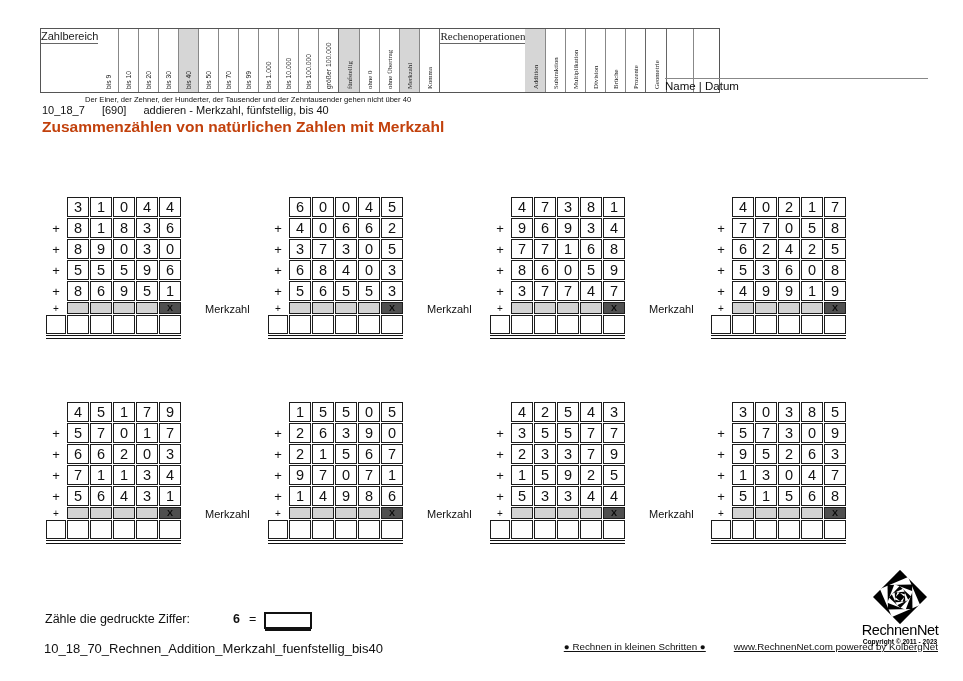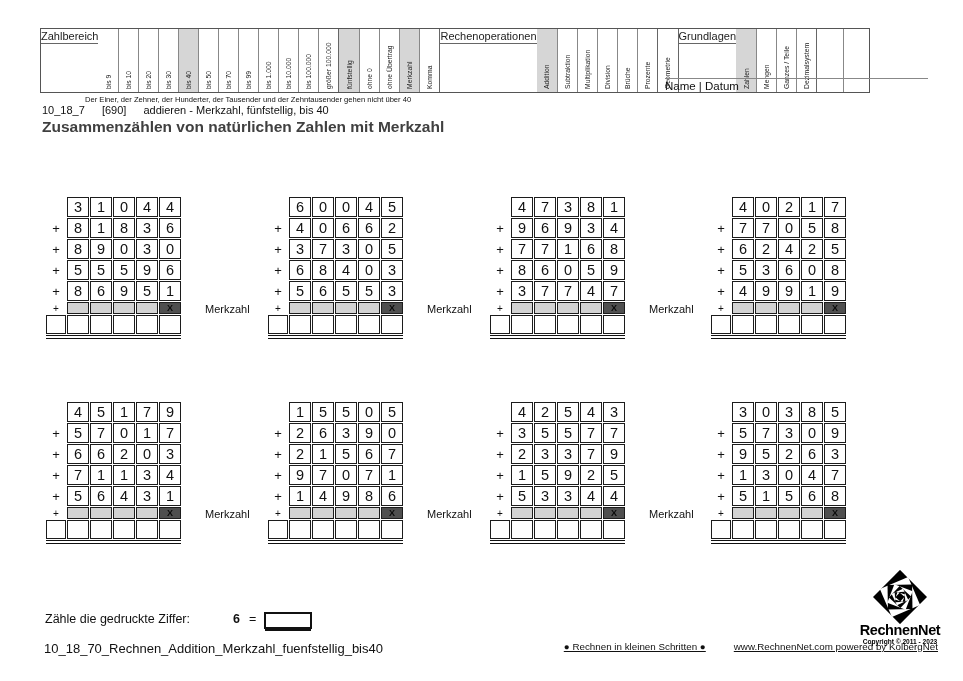--- a/index.html
+++ b/index.html
@@ -6,42 +6,42 @@
   body{
     position:relative;width:963px;height:681px;overflow:hidden;
     font-family:"Liberation Sans", sans-serif;color:#111;
   }
   
   #category-table{
     position:absolute;left:40px;top:28px;height:65px;
     display:flex;border:1px solid #555;box-sizing:border-box;background:#fff;
   }
   .seg{display:flex;flex-direction:row;}
-  .seg + .seg{border-left:1px solid #666;}
+  .seg + .seg{border-left:1px solid #666;font-family:Liberation Serif, serif;}
   .seg-header{
     height:14px;border-bottom:1px solid #666;font-size:11px;line-height:14px;
     text-align:center;color:#222;white-space:nowrap;overflow:hidden;
   }
   .seg-cols{display:flex;flex:1;}
   .col{
     width:20px;display:flex;justify-content:center;box-sizing:border-box;
     background:#fff;
   }
   .col + .col{border-left:1px solid #888;}
   .col.hl{background:#d6d6d6;}
   .col.wide{width:26px;}
   .col span{
     display:block;writing-mode:vertical-rl;transform:rotate(180deg);
     font-size:6.8px;color:#222;padding:3px 0;white-space:nowrap;
   }
   
   #note{position:absolute;left:41px;top:95px;font-size:7.6px;color:#111;padding-left:44px;}
   #codeline{position:absolute;left:42px;top:104px;font-size:11px;color:#111;}
   #codeline .sp{margin-right:14px;}
-  #pagetitle{position:absolute;left:42px;top:118px;font-size:15.5px;font-weight:bold;color:#404040;}
+  #pagetitle{position:absolute;left:42px;top:118px;font-size:15.5px;font-weight:bold;color:#c2410c;}
   #namedate-line{position:absolute;left:665px;top:78px;width:263px;border-top:1px solid #888;}
   #namedate{position:absolute;left:665px;top:80px;width:263px;text-align:left;font-size:11.5px;color:#111;}
   
   .problem{position:absolute;width:215px;}
   .prow{display:flex;gap:1px;margin-bottom:1px;}
   .sign{
     width:20px;height:20px;display:flex;align-items:center;justify-content:center;
     font-size:13px;color:#111;box-sizing:border-box;
   }
   .cell{
@@ -68,21 +68,21 @@
     width:44px;height:13px;border:2px solid #111;margin-left:8px;background:#fff;
     box-shadow:0 3px 0 -1px #111;
   }
   
   #footer-left{position:absolute;left:44px;top:641px;font-size:13px;color:#111;}
   #footer-right{position:absolute;left:0;top:641px;width:938px;text-align:right;font-size:9.8px;color:#111;text-decoration:underline;}
   #footer-right .gap{display:inline-block;width:28px;}
   
   #logo{position:absolute;left:848px;top:570px;width:104px;text-align:center;}
   #logo svg{display:block;margin:0 auto;}
-  #logo .logo-name{font-size:14.5px;font-weight:bold;letter-spacing:-0.4px;color:#000;margin-top:-2px;}
+  #logo .logo-name{font-size:14.5px;font-weight:normal;letter-spacing:-0.4px;color:#000;margin-top:-2px;}
   #logo .logo-copy{font-size:6.6px;font-weight:bold;color:#000;margin-top:0px;}
 </style>
 </head>
 <body>
 
 <div id="category-table">
     <div class="seg">
       <div class="seg-header">Zahlbereich</div>
       <div class="seg-cols">
         <div class="col">
@@ -162,37 +162,20 @@
         </div>
         <div class="col">
           <span>Prozente</span>
         </div>
       </div>
     </div>
     <div class="seg">
       <div class="seg-cols">
         <div class="col">
           <span>Geometrie</span>
-        </div>
-      </div>
-    </div>
-    <div class="seg">
-      <div class="seg-header">Grundlagen</div>
-      <div class="seg-cols">
-        <div class="col hl">
-          <span>Zahlen</span>
-        </div>
-        <div class="col">
-          <span>Mengen</span>
-        </div>
-        <div class="col">
-          <span>Ganzes / Teile</span>
-        </div>
-        <div class="col">
-          <span>Dezimalsystem</span>
         </div>
       </div>
     </div>
     <div class="seg">
       <div class="seg-cols">
         <div class="col wide"></div>
         <div class="col wide"></div>
       </div>
     </div>
   </div>

